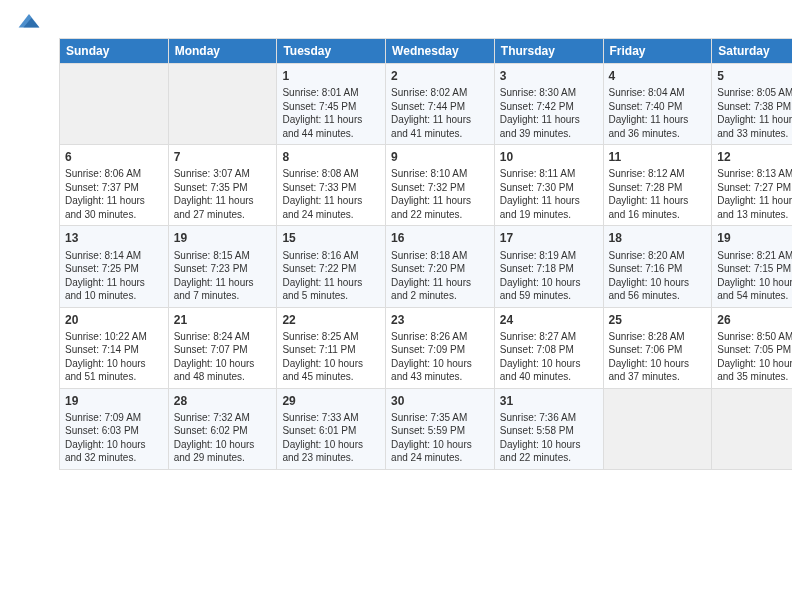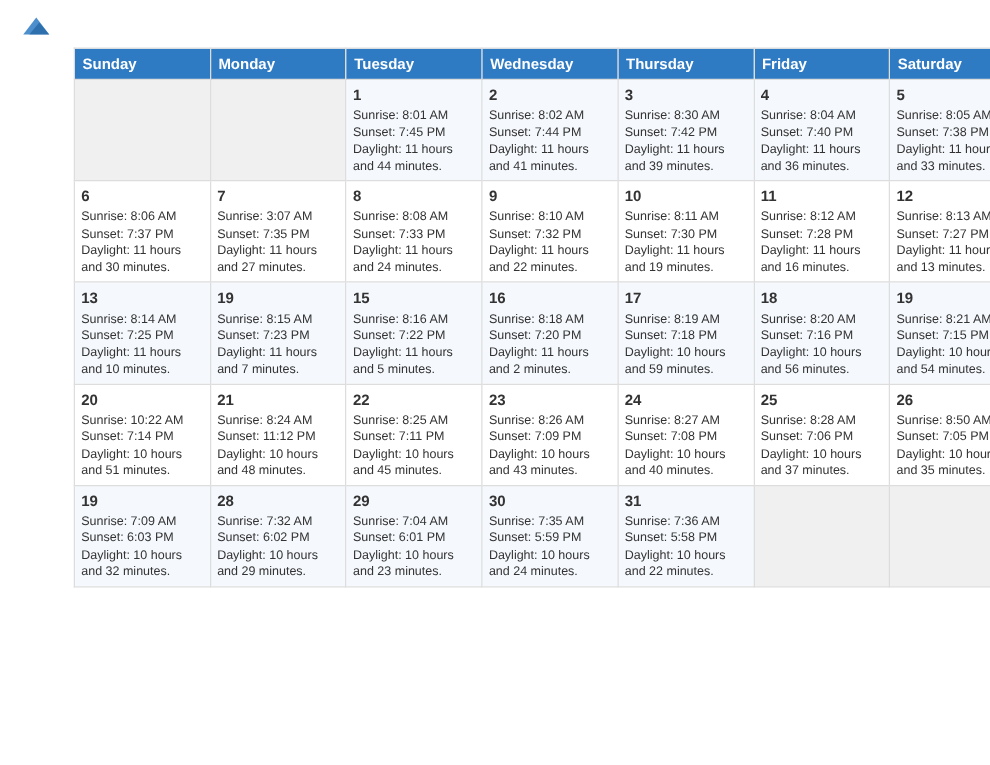--- a/index.html
+++ b/index.html
@@ -255,21 +255,21 @@
         <tr>
           <td>
             <span class="day-number">20</span>
             <div>Sunrise: 10:22 AM</div>
             <div>Sunset: 7:14 PM</div>
             <div>Daylight: 10 hours and 51 minutes.</div>
           </td>
           <td>
             <span class="day-number">21</span>
             <div>Sunrise: 8:24 AM</div>
-            <div>Sunset: 11:12 PM</div>
+            <div>Sunset: 7:07 PM</div>
             <div>Daylight: 10 hours and 48 minutes.</div>
           </td>
           <td>
             <span class="day-number">22</span>
             <div>Sunrise: 8:25 AM</div>
             <div>Sunset: 7:11 PM</div>
             <div>Daylight: 10 hours and 45 minutes.</div>
           </td>
           <td>
             <span class="day-number">23</span>
@@ -304,21 +304,21 @@
             <div>Daylight: 10 hours and 32 minutes.</div>
           </td>
           <td>
             <span class="day-number">28</span>
             <div>Sunrise: 7:32 AM</div>
             <div>Sunset: 6:02 PM</div>
             <div>Daylight: 10 hours and 29 minutes.</div>
           </td>
           <td>
             <span class="day-number">29</span>
-            <div>Sunrise: 7:04 AM</div>
+            <div>Sunrise: 7:33 AM</div>
             <div>Sunset: 6:01 PM</div>
             <div>Daylight: 10 hours and 23 minutes.</div>
           </td>
           <td>
             <span class="day-number">30</span>
             <div>Sunrise: 7:35 AM</div>
             <div>Sunset: 5:59 PM</div>
             <div>Daylight: 10 hours and 24 minutes.</div>
           </td>
           <td>

